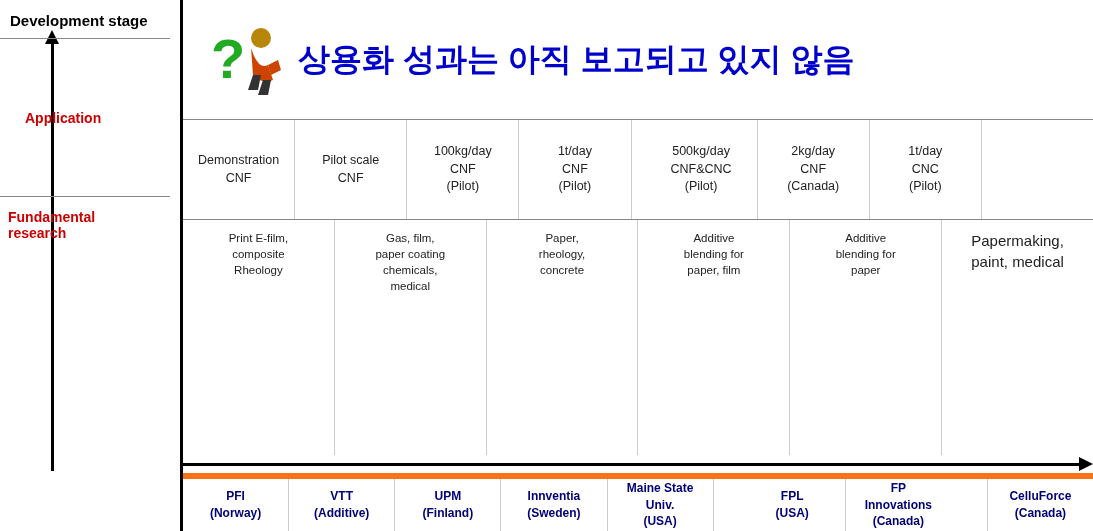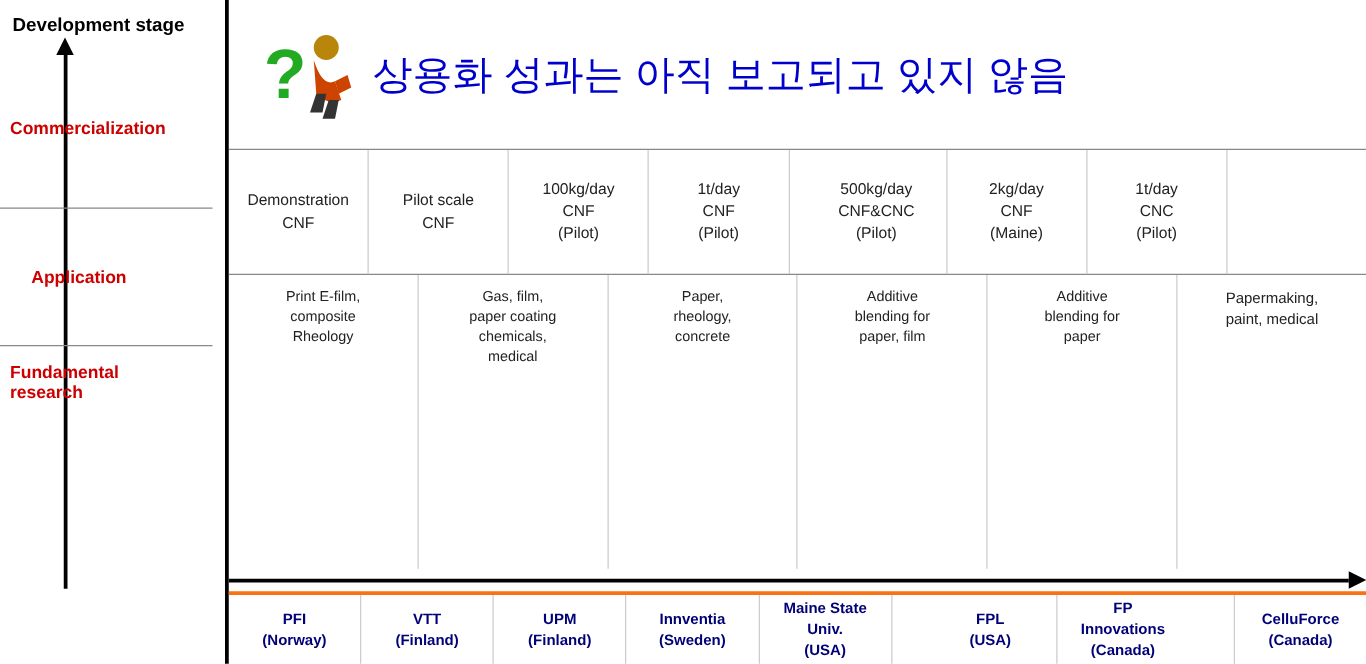--- a/index.html
+++ b/index.html
@@ -106,21 +106,21 @@
       min-height: 120px;
     }
     .question-mark-icon {
       width: 80px;
       height: 80px;
       flex-shrink: 0;
       margin-right: 15px;
     }
     .korean-title {
       font-size: 32px;
-      font-weight: normal;
+      font-weight: bold;
       color: #0000cc;
       white-space: nowrap;
     }
     
     .application-section {
       display: flex;
       border-bottom: 1.5px solid #888;
       flex-shrink: 0;
       min-height: 100px;
     }
@@ -145,21 +145,21 @@
     }
     .col:first-child {
       border-left: none;
     }
     .application-section .col {
       font-size: 12.5px;
     }
     
     .institutions-row {
       display: flex;
-      border-top: 3px solid #f97316;
+      border-top: 6px solid #f97316;
       flex-shrink: 0;
       height: 58px;
       position: relative;
     }
     .inst-col {
       flex: 1;
       border-left: 1px solid #ccc;
       display: flex;
       align-items: center;
       justify-content: center;
@@ -211,23 +211,20 @@
 
 <div class="outer">
 
   <div class="left-axis">
     <div class="axis-title">Development stage</div>
     <div class="axis-arrow">
       <div class="axis-arrow-head"></div>
       <div class="axis-arrow-line"></div>
     </div>
     <div class="stage-labels">
-      <div class="stage-label stage-label-commercialization">
-        <span>Commercialization</span>
-      </div>
       <div class="stage-label stage-label-application">
         <span>Application</span>
       </div>
       <div class="stage-label stage-label-fundamental">
         <span style="white-space:pre-line">Fundamental
 research</span>
       </div>
     </div>
   </div>
 
@@ -260,21 +257,21 @@
 CNF
 (Pilot)</div>
             <div class="col" style="white-space: pre-line;">1t/day
 CNF
 (Pilot)</div>
             <div class="col" style="white-space: pre-line; padding-left: 18px;">500kg/day
 CNF&amp;CNC
 (Pilot)</div>
             <div class="col" style="white-space: pre-line;">2kg/day
 CNF
-(Maine)</div>
+(Canada)</div>
             <div class="col" style="white-space: pre-line;">1t/day
 CNC
 (Pilot)</div>
             <div class="col" style="white-space: pre-line;"></div>
           </div>
 
         <div class="fundamental-section" id="fund-section">
             <div class="col" style="white-space: pre-line; font-size: 11.5px; align-items: flex-start; padding-top: 10px;">Print E-film,
 composite
 Rheology</div>
@@ -284,36 +281,36 @@
 medical</div>
             <div class="col" style="white-space: pre-line; font-size: 11.5px; align-items: flex-start; padding-top: 10px;">Paper,
 rheology,
 concrete</div>
             <div class="col" style="white-space: pre-line; font-size: 11.5px; align-items: flex-start; padding-top: 10px;">Additive
 blending for
 paper, film</div>
             <div class="col" style="white-space: pre-line; font-size: 11.5px; align-items: flex-start; padding-top: 10px;">Additive
 blending for
 paper</div>
-            <div class="col" style="white-space: pre-line; font-size: 12px; align-items: flex-start; padding-top: 10px;">Papermaking,
+            <div class="col" style="white-space: pre-line; font-size: 15px; align-items: flex-start; padding-top: 10px;">Papermaking,
 paint, medical</div>
           </div>
       </div>
 
       <div class="bottom-arrow-row">
         <div class="bottom-arrow-line"></div>
         <div class="bottom-arrow-head"></div>
       </div>
     </div>
 
     <div class="institutions-row" id="inst-section">
         <div class="inst-col" style="white-space: pre-line;">PFI
 (Norway)</div>
         <div class="inst-col" style="white-space: pre-line;">VTT
-(Finland)</div>
+(Additive)</div>
         <div class="inst-col" style="white-space: pre-line;">UPM
 (Finland)</div>
         <div class="inst-col" style="white-space: pre-line;">Innventia
 (Sweden)</div>
         <div class="inst-col" style="white-space: pre-line;">Maine State
 Univ.
 (USA)</div>
         <div class="inst-col" style="white-space: pre-line; padding-left: 28px;">FPL
 (USA)</div>
         <div class="inst-col" style="white-space: pre-line;">FP

